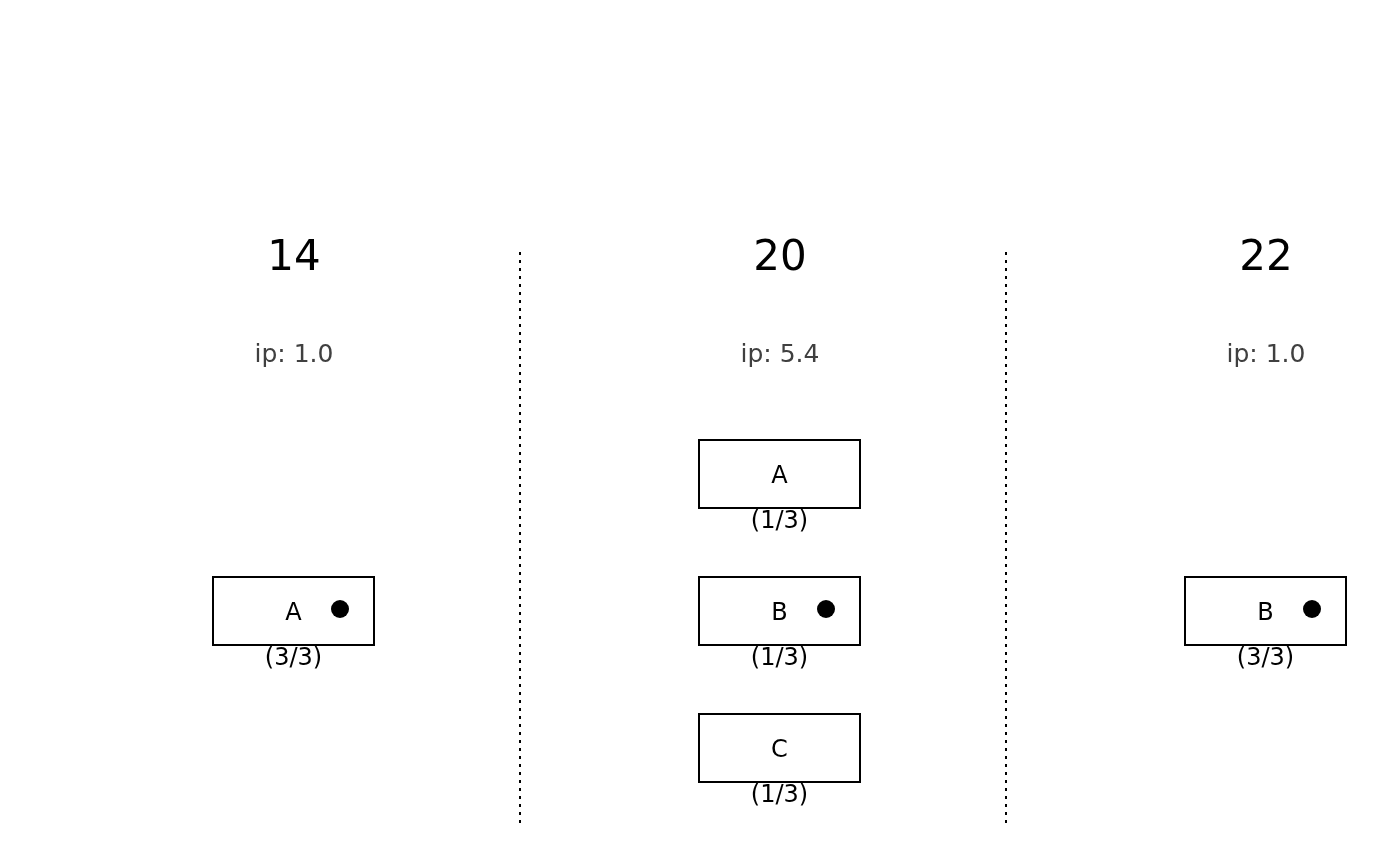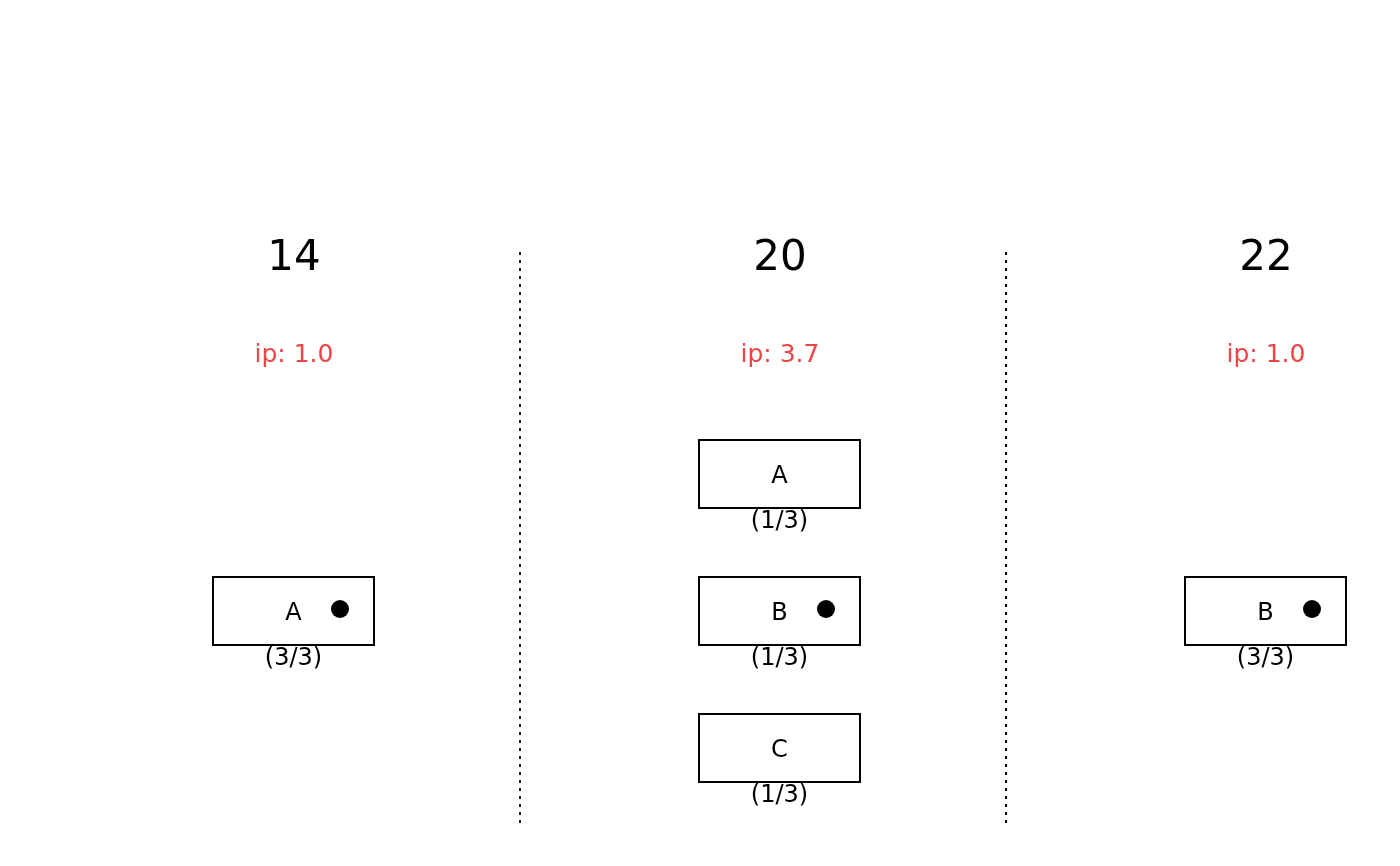--- a/index.html
+++ b/index.html
@@ -51,21 +51,21 @@
   }
 
   .ip-label {
     position: absolute;
     top: 258px;
     left: 0;
     width: 100%;
     text-align: center;
     font-size: 25px;
     line-height: 32px;
-    color: #ef4444;
+    color: #404040;
   }
 
   .node {
     position: absolute;
     left: 58px;
     width: 163px;
     height: 70px;
     border: 2px solid #000000;
     background: #ffffff;
     text-align: center;
@@ -104,21 +104,21 @@
     <div class="ip-label">ip: 1.0</div>
     <div class="node row-mid">
       <span class="dot"></span>
       <div class="node-name">A</div>
       <div class="node-frac">(3/3)</div>
     </div>
   </section>
 
   <section class="col col-2">
     <div class="timestep-title">20</div>
-    <div class="ip-label">ip: 3.7</div>
+    <div class="ip-label">ip: 5.4</div>
     <div class="node row-top">
       <div class="node-name">A</div>
       <div class="node-frac">(1/3)</div>
     </div>
     <div class="node row-mid">
       <span class="dot"></span>
       <div class="node-name">B</div>
       <div class="node-frac">(1/3)</div>
     </div>
     <div class="node row-bot">

